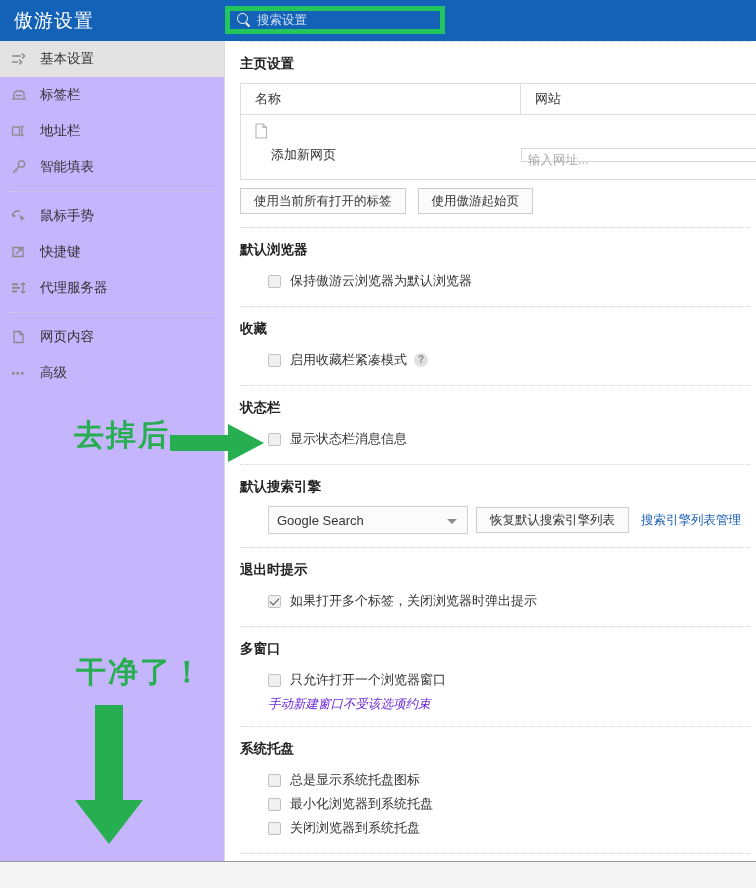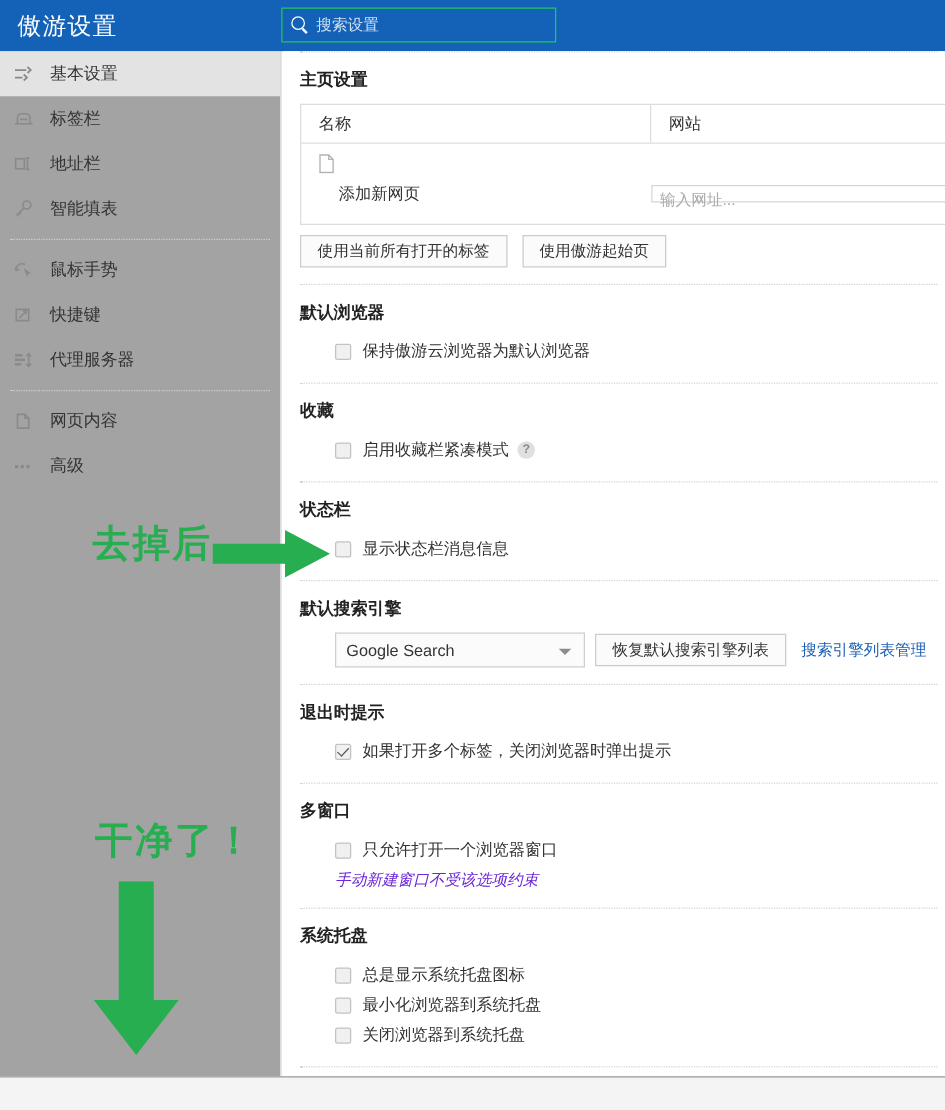--- a/index.html
+++ b/index.html
@@ -15,39 +15,39 @@
   .header {
     position: absolute; left: 0; top: 0; width: 756px; height: 41px;
     background: #1362b8;
   }
   .header-title {
     position: absolute; left: 14px; top: 8px;
     font-size: 19px; color: #ffffff; letter-spacing: 1px;
   }
   .search-box {
     position: absolute; left: 225px; top: 6px; width: 220px; height: 28px;
-    border: 1px solid #22c55e; background: transparent;
+    border: 5px solid #22c55e; background: transparent;
     display: flex; align-items: center; padding-left: 7px;
   }
   .search-icon { width: 14px; height: 14px; position: relative; flex: 0 0 auto; margin-right: 6px; }
   .search-icon::before {
     content: ""; position: absolute; left: 0; top: 0;
     width: 9px; height: 9px; border: 1.6px solid #ffffff; border-radius: 50%;
   }
   .search-icon::after {
     content: ""; position: absolute; left: 8.5px; top: 9px;
     width: 5px; height: 1.8px; background: #ffffff; transform: rotate(45deg);
     transform-origin: left center;
   }
   .search-placeholder { font-size: 12.5px; color: #cfe0f5; }
 
   
   .sidebar {
     position: absolute; left: 0; top: 41px; width: 225px; height: 820px;
-    background: #a3a3a3; border-right: 1px solid #dcdcdc;
+    background: #c4b5fd; border-right: 1px solid #dcdcdc;
   }
   .nav-item {
     position: relative; height: 36px; display: flex; align-items: center;
     padding-left: 10px; font-size: 13.5px; color: #333; cursor: default;
   }
   .nav-item.selected { background: #e3e3e3; }
   .nav-icon {
     width: 20px; height: 16px; margin-right: 10px; position: relative;
     flex: 0 0 auto; color: #8a8a8a;
   }

